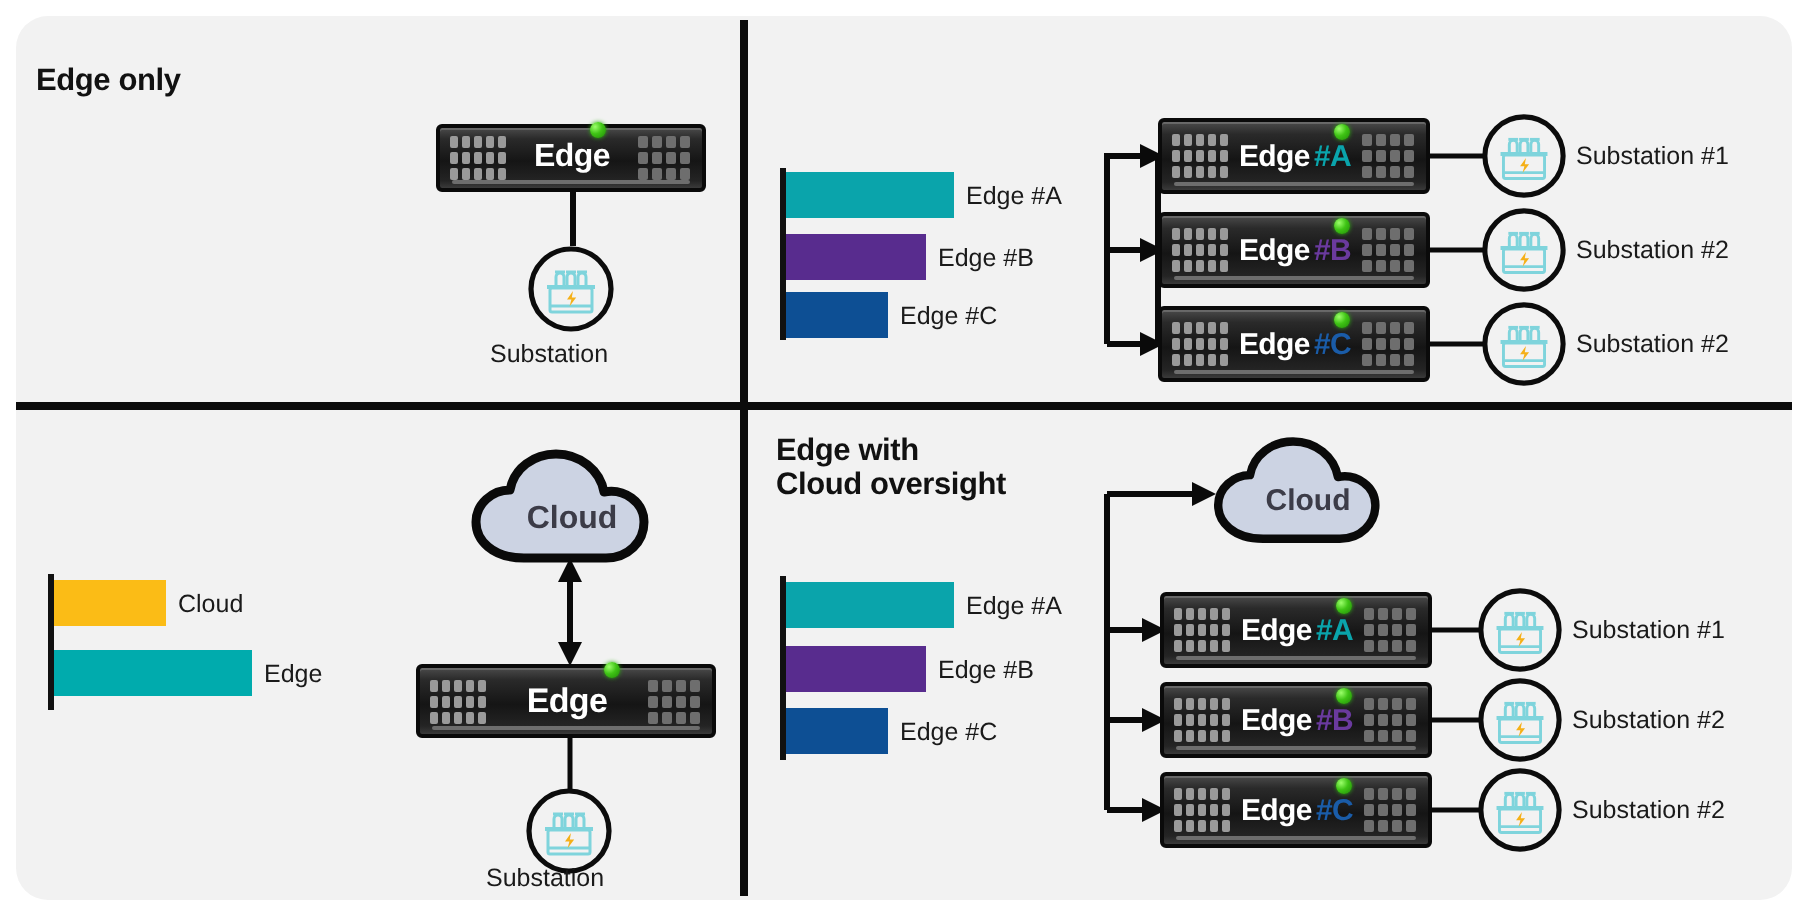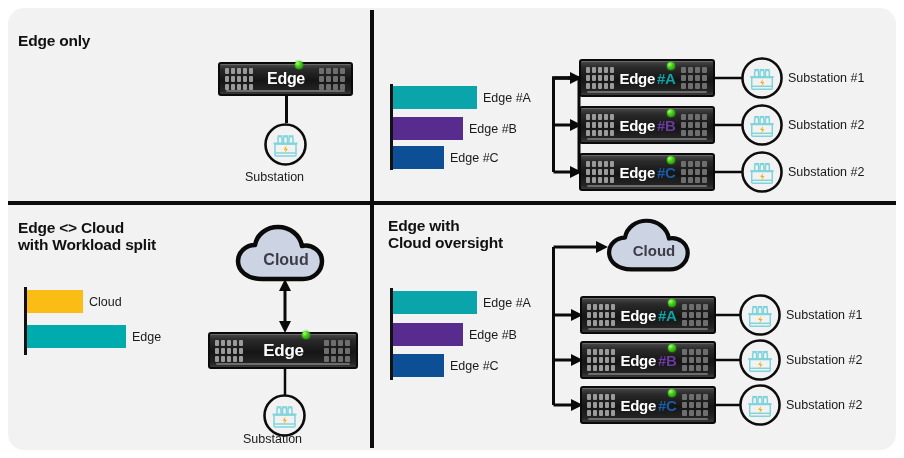--- a/index.html
+++ b/index.html
@@ -412,22 +412,20 @@
             <line x1="20" y1="14" x2="25" y2="14"></line>
             <line x1="25.5" y1="14" x2="30.5" y2="14"></line>
         </g>
         <path d="M23.5 23.5 l-3 4.2 h2.2 l-0.9 3.4 l3.3 -4.4 h-2.2 z" fill="#f5b018"></path>
       </svg>
     </div>
     <div class="sub-label" style="left:414px;top:165px;">Substation #2</div>
   </div>
 
   <div class="quad" style="left:0;top:205px;width:370px;height:253px;">
-    <div class="q-title" style="left:18px;top:14px;">Edge &lt;&gt; Cloud
-with Workload split</div>
 
     <div class="chart" style="left:24px;top:82px;width:180px;height:68px;">
       <div class="axis" style="height:68px;"></div>
       <div class="barrow" style="top:3px;">
         <div class="bar" style="width:56px;background:#fbbc16;"></div>
         <div class="barlabel">Cloud</div>
       </div>
       <div class="barrow" style="top:38px;">
         <div class="bar" style="width:99px;background:#00abad;"></div>
         <div class="barlabel">Edge</div>

